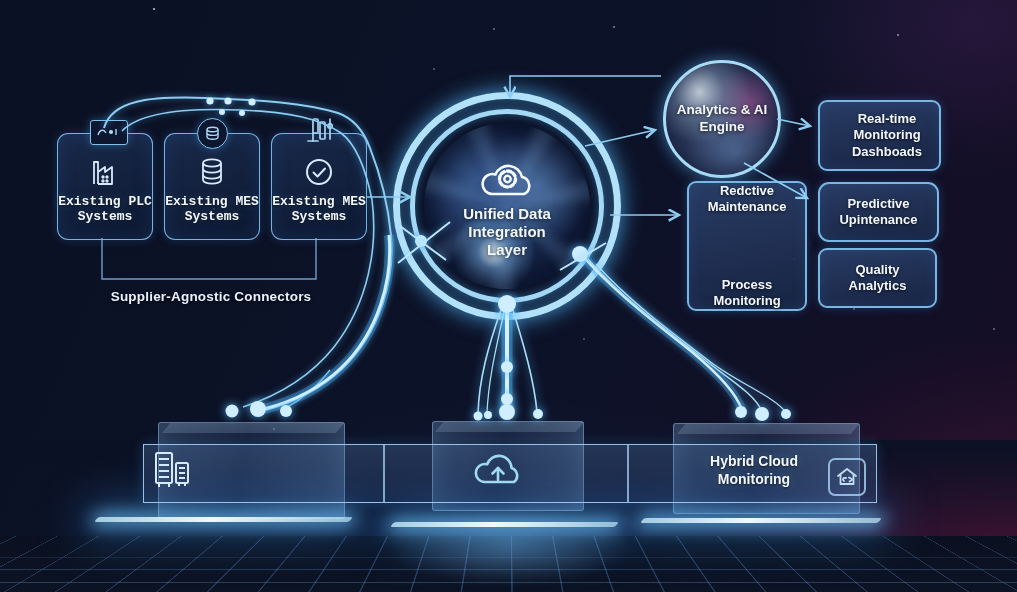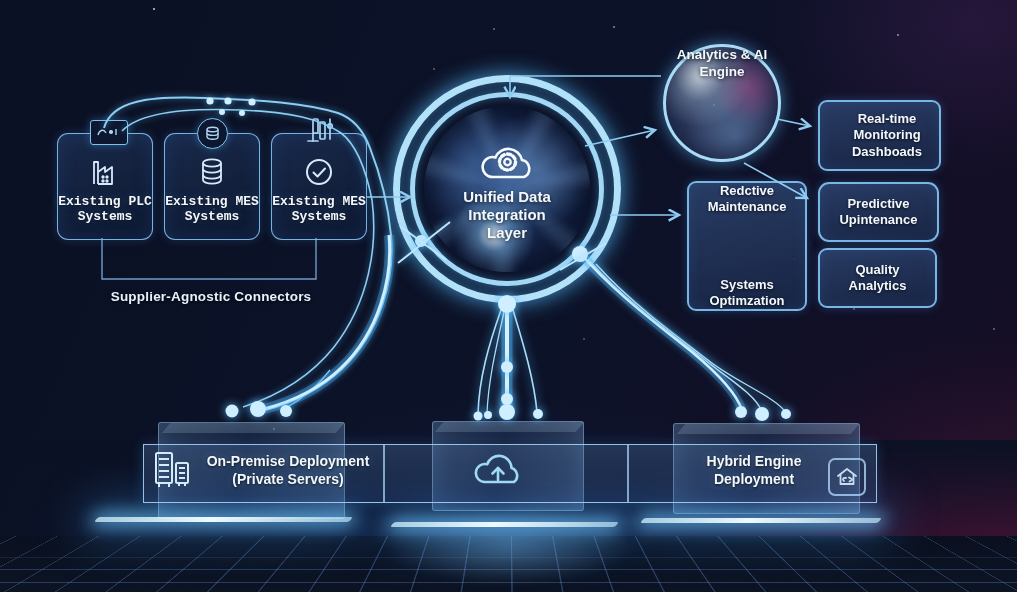--- a/index.html
+++ b/index.html
@@ -49,50 +49,50 @@
   .src-box .ic { margin-top:22px; height:32px; }
   .src-label { margin-top:6px; font-size:13px; font-weight:bold; text-align:center; line-height:1.18;
     text-shadow:0 1px 3px rgba(0,0,0,.6), 0 0 8px rgba(140,210,255,.25);font-family:Liberation Mono, monospace; }
   .topper { position:absolute; z-index:5; background:#0d1730; border:1.5px solid #7fc0ea;
     display:flex; align-items:center; justify-content:center; box-shadow:0 0 8px rgba(80,170,240,.4); }
 
   .caption { left:108px; top:289px; width:206px; text-align:center; font-size:13.5px; font-weight:bold;
     color:#e8f2fc; letter-spacing:.2px; text-shadow:0 1px 3px rgba(0,0,0,.7); z-index:4; }
 
   
-  .hub { left:393px; top:75px; width:228px; height:228px; z-index:4;text-decoration:underline; }
+  .hub { left:393px; top:92px; width:228px; height:228px; z-index:4;text-decoration:underline; }
   .hub .ring1 { position:absolute; inset:0; border-radius:50%; border:7px solid #b2e1fa;
     box-shadow:0 0 22px rgba(80,180,245,0.85), inset 0 0 14px rgba(80,180,245,0.55); }
   .hub .ring2 { position:absolute; inset:17px; border-radius:50%; border:5px solid #a5d9f5;
     box-shadow:0 0 12px rgba(80,180,245,0.6), inset 0 0 10px rgba(80,180,245,0.45); }
   .hub .core { position:absolute; inset:31px; border-radius:50%; overflow:hidden;
     background:
       radial-gradient(circle at 42% 78%, rgba(240,250,255,0.85) 0%, rgba(140,200,250,0.45) 10%, transparent 26%),
       radial-gradient(circle at 68% 38%, rgba(120,170,230,0.5) 0%, transparent 38%),
       radial-gradient(circle at 30% 35%, rgba(90,140,210,0.45) 0%, transparent 40%),
       radial-gradient(circle at 50% 50%, rgba(60,100,170,0.55) 0%, rgba(16,28,58,0.95) 62%, #0a1228 100%);
     box-shadow:inset 0 0 30px rgba(10,18,40,0.9); }
   .hub .swirl { position:absolute; inset:-8px; border-radius:50%;
     background:repeating-conic-gradient(from 20deg, rgba(150,200,250,0.16) 0 14deg, transparent 14deg 52deg);
     filter:blur(5px); }
   .hub .core-content { position:absolute; inset:31px; display:flex; flex-direction:column;
     align-items:center; justify-content:center; text-align:center; }
   .hub-label { width:118px; font-size:15px; font-weight:bold; line-height:1.22; margin-top:4px;
     text-shadow:0 1px 4px rgba(0,0,0,.8), 0 0 10px rgba(150,220,255,.35); }
 
   
-  .sphere { left:663px; top:44px; width:112px; height:112px; border-radius:50%; z-index:4;
+  .sphere { left:663px; top:60px; width:112px; height:112px; border-radius:50%; z-index:4;
     border:3px solid #a8dcf6;
     background:
       radial-gradient(circle at 30% 26%, rgba(235,245,252,0.75) 0%, rgba(180,205,230,0.3) 22%, transparent 45%),
       radial-gradient(circle at 74% 36%, rgba(205,90,160,0.45) 0%, transparent 34%),
       radial-gradient(circle at 62% 80%, rgba(120,160,210,0.4) 0%, transparent 45%),
       radial-gradient(circle at 50% 55%, rgba(90,115,160,0.55), rgba(35,45,80,0.85) 80%);
     box-shadow:0 0 16px rgba(90,180,245,0.6), inset 0 -6px 18px rgba(20,30,60,0.6);
-    display:flex; align-items:flex-start; justify-content:center; }
+    display:flex; align-items:center; justify-content:center; }
   .sphere-label { width:92px; text-align:center; font-size:13.5px; font-weight:bold; line-height:1.25;
     text-shadow:0 1px 4px rgba(0,0,0,.85); }
 
   
   .out-box { border:2px solid #79b6e4; border-radius:9px; z-index:4;
     background:linear-gradient(170deg, rgba(44,66,108,0.88), rgba(24,38,70,0.9));
     box-shadow:0 0 10px rgba(70,150,230,0.3), inset 0 0 14px rgba(60,110,180,0.2);
     display:flex; flex-direction:column; align-items:center; justify-content:center; text-align:center; }
   .out-box .t { font-size:13px; font-weight:bold; line-height:1.25;
     text-shadow:0 1px 3px rgba(0,0,0,.7); }
@@ -158,31 +158,30 @@
       <rect x="23" y="13" width="12" height="20" rx="1.5"></rect>
       <line x1="26" y1="18" x2="32" y2="18"></line>
         <line x1="26" y1="23" x2="32" y2="23"></line>
         <line x1="26" y1="28" x2="32" y2="28"></line>
       <line x1="6" y1="33" x2="6" y2="37"></line>
         <line x1="16" y1="33" x2="16" y2="37"></line>
       <line x1="26" y1="33" x2="26" y2="36"></line>
         <line x1="32" y1="33" x2="32" y2="36"></line>
     </g>
   </svg>
-  <div class="abs dep-label" style="left:193px; top:453px; width:190px;">On-Premise Deployment (Private Servers)</div>
 
   <svg class="abs" style="left:470px; top:447px; z-index:4;" width="56" height="44" viewBox="0 0 56 44">
     <g fill="none" stroke="#9fd9f2" stroke-width="2.6" stroke-linejoin="round" stroke-linecap="round">
       <path d="M44 35 H15 a9 9 0 1 1 2.2-17.7 A12.5 12.5 0 0 1 41.5 21 a8 8 0 0 1 2.5 14z"></path>
       <path d="M28 33 V 21"></path>
       <path d="M22.5 26.5 L28 21 L33.5 26.5"></path>
     </g>
   </svg>
 
-  <div class="abs dep-label" style="left:690px; top:453px; width:128px;">Hybrid Engine Deployment</div>
+  <div class="abs dep-label" style="left:690px; top:453px; width:128px;">Hybrid Cloud Monitoring</div>
   <div class="abs hybrid-icon-box">
     <svg width="26" height="24" viewBox="0 0 26 24">
       <g fill="none" stroke="#c4ddf2" stroke-width="1.8" stroke-linejoin="round" stroke-linecap="round">
         <path d="M4 11 L13 4 L22 11"></path>
         <path d="M6.5 9.5 V 19 H 19.5 V 9.5"></path>
         <path d="M10 16 C 8 14.5, 9 12.5, 12 13"></path>
         <path d="M15 12.5 L18.5 14.5 L15.5 16.5"></path>
       </g>
     </svg>
   </div>
@@ -274,21 +273,21 @@
 
   <div class="abs sphere">
     <div class="sphere-label">Analytics &amp; AI Engine</div>
   </div>
 
   <div class="abs out-box box-realtime">
     <div class="t" style="width:104px;">Real-time Monitoring Dashboads</div>
   </div>
   <div class="abs out-box box-maintenance">
     <div class="t" style="width:100px;">Redctive Maintenance</div>
-    <div class="t" style="width:100px;">Systems Optimzation</div>
+    <div class="t" style="width:100px;">Process Monitoring</div>
   </div>
   <div class="abs out-box box-predictive">
     <div class="t" style="width:104px;">Predictive Upintenance</div>
   </div>
   <div class="abs out-box box-quality">
     <div class="t" style="width:100px;">Quality Analytics</div>
   </div>
 
   <svg class="wires" width="1017" height="592" viewBox="0 0 1017 592">
     <defs>

